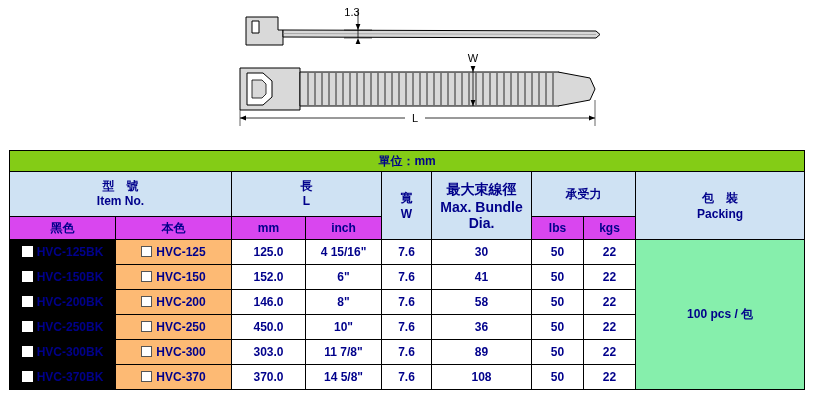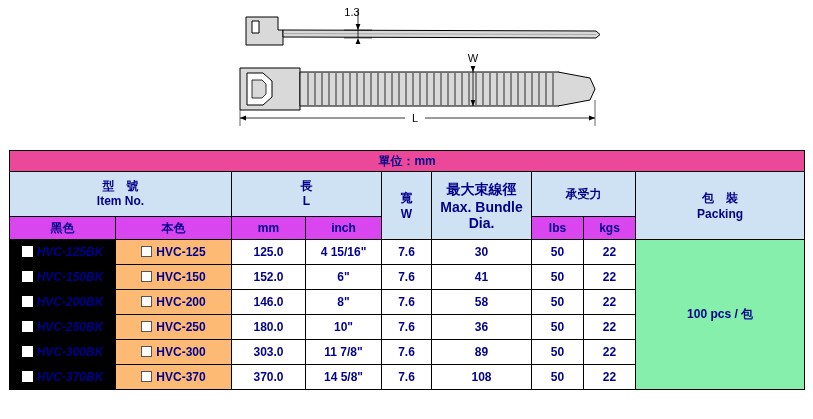--- a/index.html
+++ b/index.html
@@ -42,21 +42,21 @@
     font-weight: bold;
   }
   .unit-row td {
     border: 1px solid #000000;
     height: 20px;
     text-align: right;
     padding-right: 8px;
     color: #d00000;
     font-size: 12px;
     font-weight: bold;
-    background: #ec4899;
+    background: #84cc16;
   }
   .hdr {
     background: #cfe2f3;
     color: #00008b;
   }
   .hdr-sub {
     background: #d946ef;
     color: #00008b;
     height: 22px;
   }
@@ -64,21 +64,20 @@
     height: 44px;
     line-height: 15px;
   }
   .blackcell {
     background: #000000;
     color: #ffffff;
     text-align: left;
     padding-left: 6px;
     font-size: 12.5px;
     font-weight: bold;
-    font-style: italic;
   }
   .whitecell {
     background: #fdba74;
     color: #00008b;
     text-align: left;
     padding-left: 6px;
     font-size: 12.5px;
     font-weight: bold;
   }
   .sq {
@@ -284,21 +283,21 @@
         <td>8"</td>
         <td>7.6</td>
         <td>58</td>
         <td>50</td>
         <td>22</td>
       </tr>
 
       <tr class="datarow">
         <td class="blackcell"><span class="sq sq-black"></span><span>HVC-250BK</span></td>
         <td class="whitecell"><span class="sq sq-white"></span><span>HVC-250</span></td>
-        <td>180.0</td>
+        <td>450.0</td>
         <td>10"</td>
         <td>7.6</td>
         <td>36</td>
         <td>50</td>
         <td>22</td>
       </tr>
 
       <tr class="datarow">
         <td class="blackcell"><span class="sq sq-black"></span><span>HVC-300BK</span></td>
         <td class="whitecell"><span class="sq sq-white"></span><span>HVC-300</span></td>

